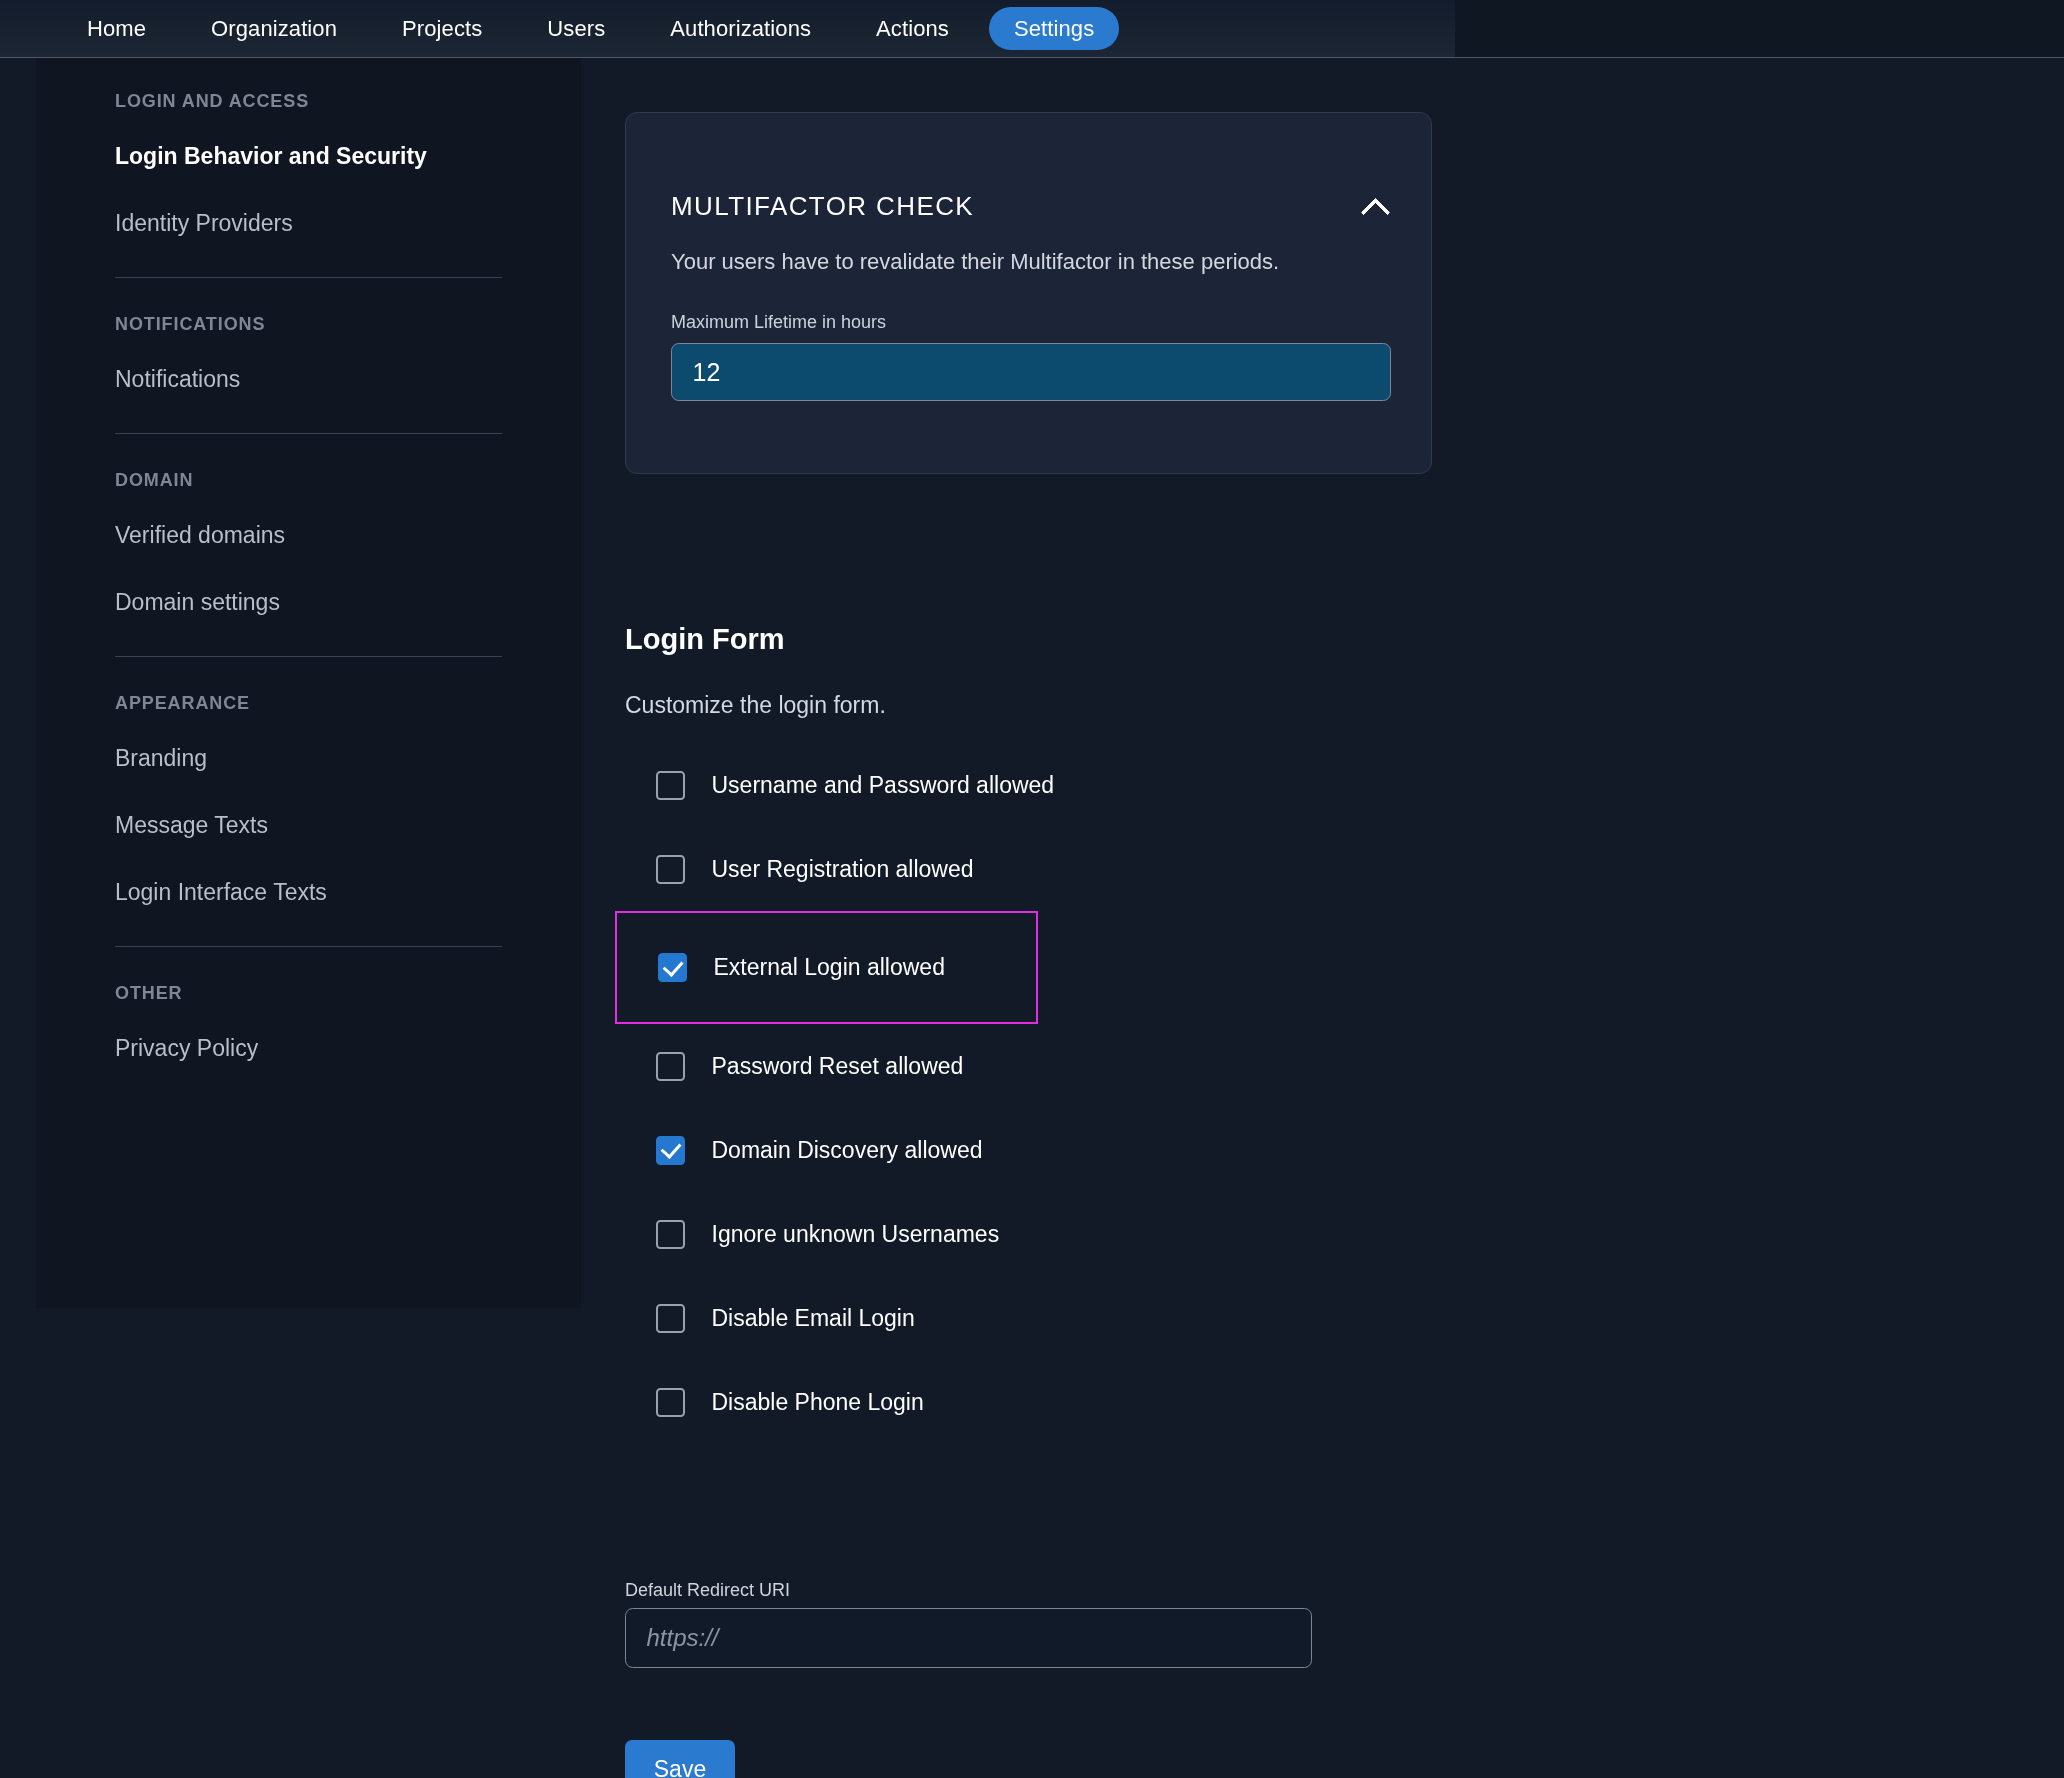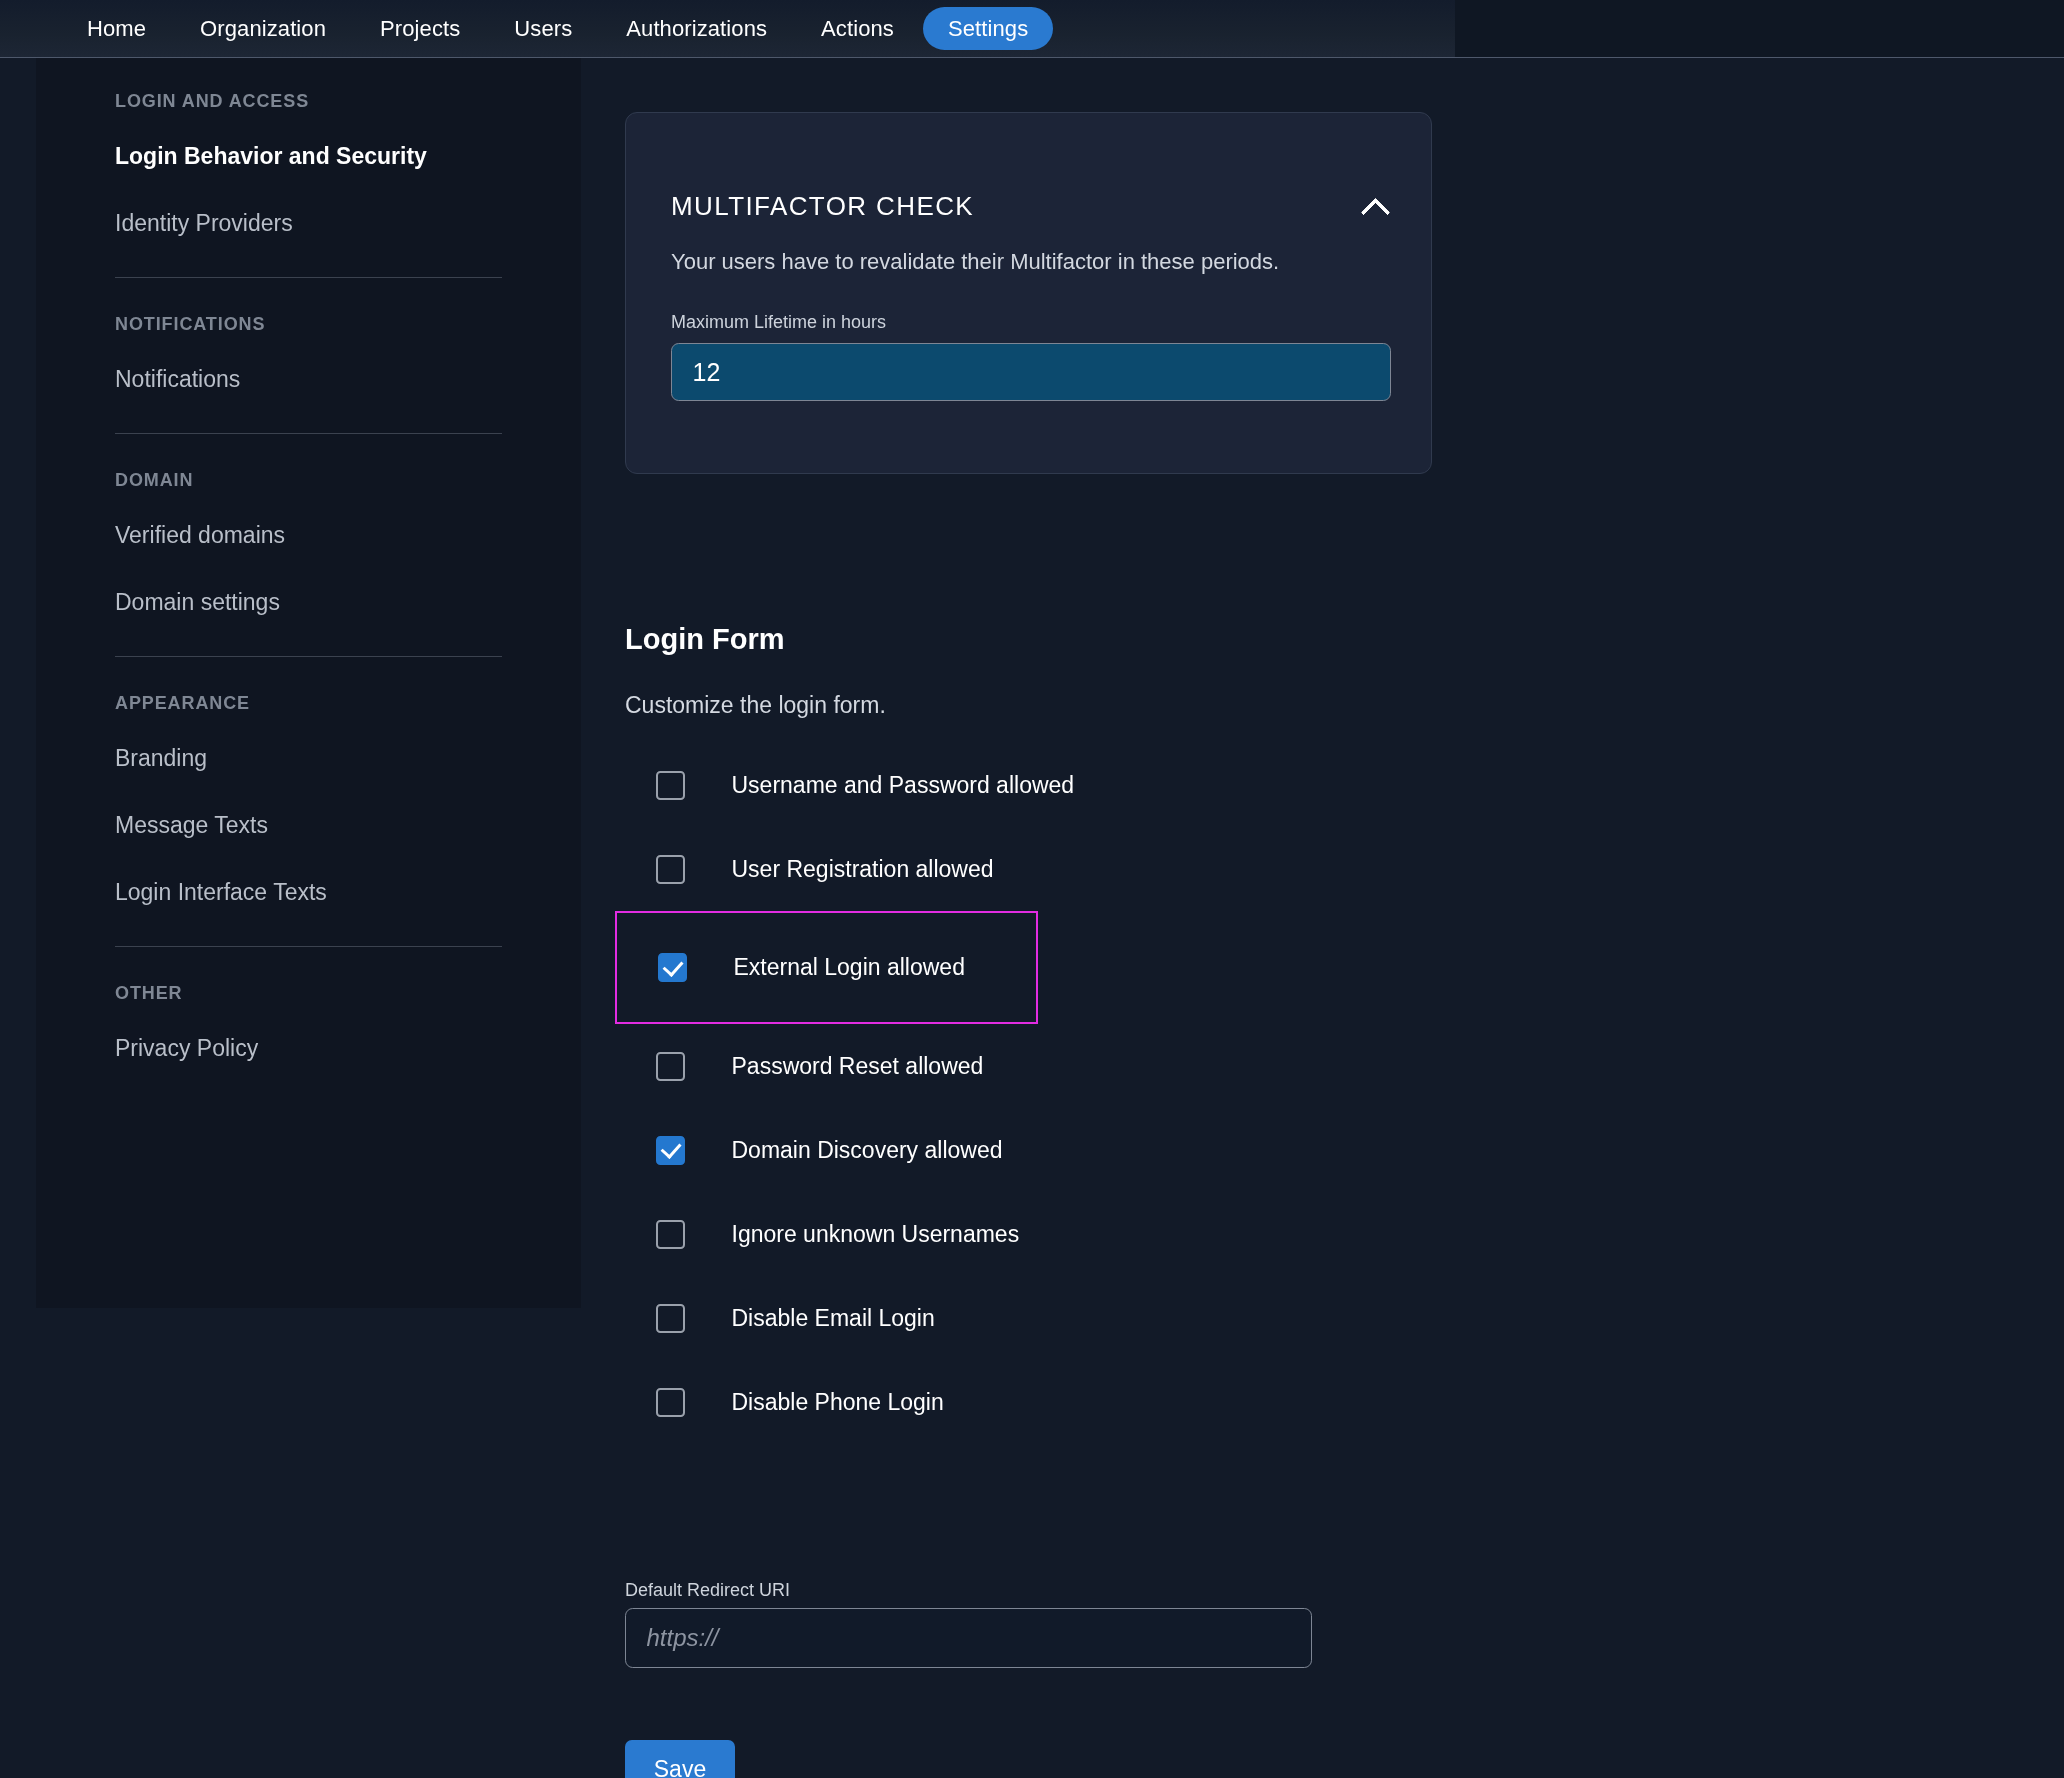--- a/index.html
+++ b/index.html
@@ -38,21 +38,21 @@
     width: 1455px;
     height: 57px;
     background: linear-gradient(180deg, #131c2c 0%, #19222f 60%, #1d2635 100%);
     z-index: 0;
   }
   .nav-items {
     position: relative;
     z-index: 2;
     display: flex;
     align-items: center;
-    gap: 4px;
+    gap: 15px;
     text-align: center;
   }
   .nav-item {
     color: #ffffff;
     font-size: 22px;
     padding: 8.6px 25px;
     border-radius: 31px;
     white-space: nowrap;
     cursor: pointer;
     letter-spacing: 0.1px;
@@ -192,21 +192,20 @@
     top: 685px;
     left: 52px;
     width: 856px;
   }
   .cb-row {
     display: flex;
     align-items: center;
     height: 84px;
     padding-left: 0px;
     position: relative;
-    gap: 20px;
   }
   .cb-row.outlined {
     border: 2.6px solid #e22ce2;
     width: 423px;
     height: 113px;
     margin-left: -10.3px;
     padding-left: 10.3px;
   }
   .cb-box {
     width: 29px;

